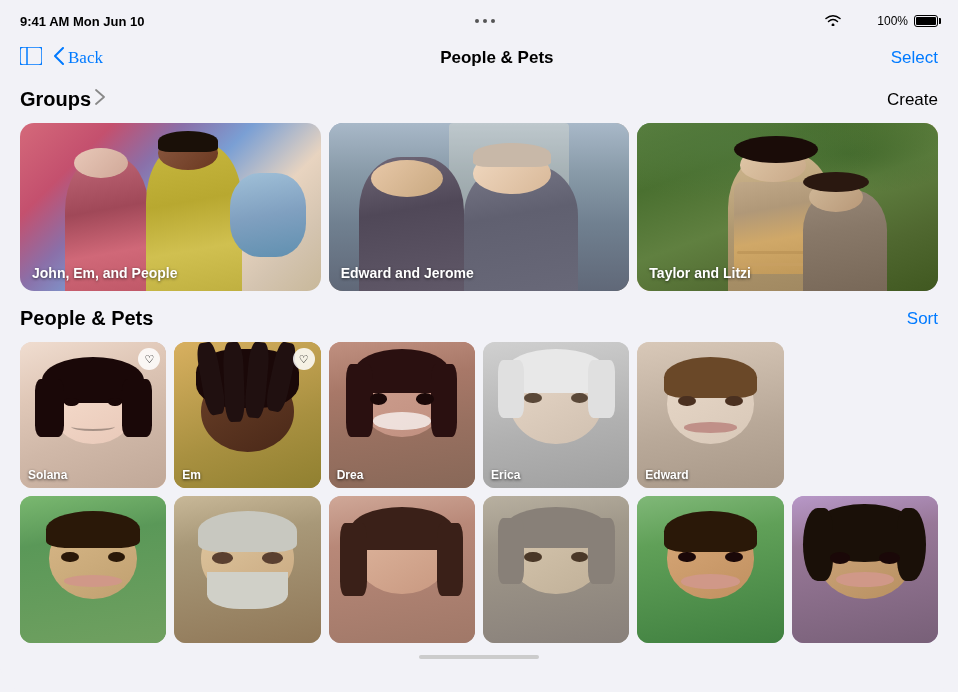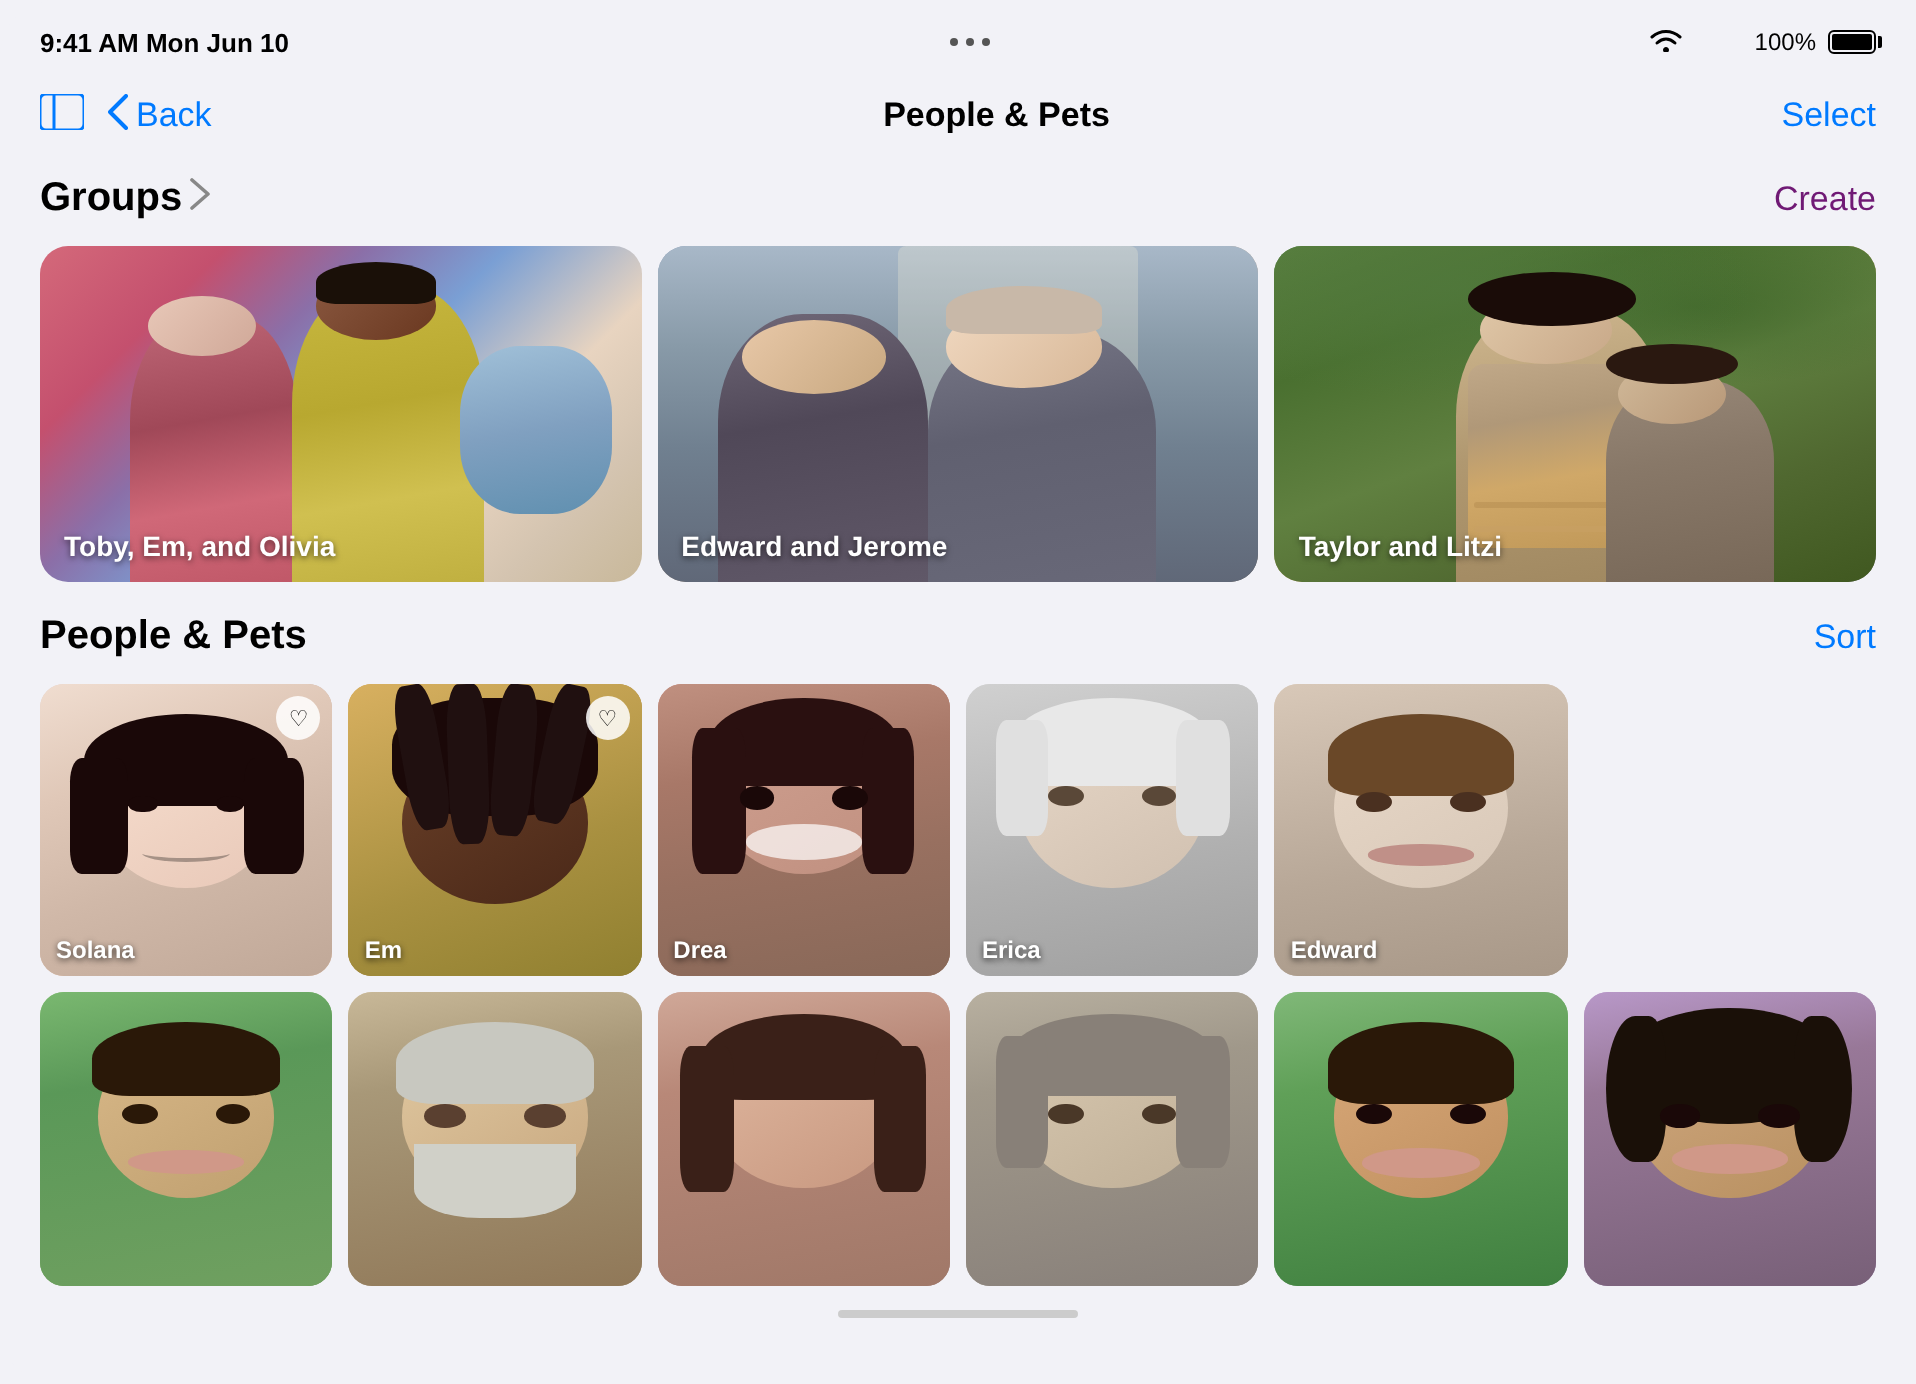--- a/index.html
+++ b/index.html
@@ -166,21 +166,21 @@
     }
 
     .section-chevron {
       font-size: 18px;
       color: #555;
       font-weight: 400;
     }
 
     .section-action {
       font-size: 17px;
-      color: #701a75;
+      color: #000000;
       cursor: pointer;
     }
 
     
     .groups-grid {
       display: grid;
       grid-template-columns: repeat(3, 1fr);
       gap: 8px;
       margin-bottom: 16px;
     }
@@ -341,21 +341,21 @@
           <rect x="0" y="0" width="22" height="18" rx="3" stroke="#007AFF" stroke-width="1.5" fill="none"></rect>
           <line x1="7" y1="0" x2="7" y2="18" stroke="#007AFF" stroke-width="1.5"></line>
         </svg>
       </span>
       <div class="back-btn">
         <span class="back-chevron">
           <svg width="10" height="18" viewBox="0 0 10 18" fill="none">
             <path d="M9 1L1 9L9 17" stroke="#007AFF" stroke-width="2" stroke-linecap="round" stroke-linejoin="round"></path>
           </svg>
         </span>
-        <span style="color:#007AFF; font-size:17px;">Back</span>
+        <span style="color:#007AFF; font-size:17px;font-family:Liberation Serif, serif;">Back</span>
       </div>
     </div>
     <span class="nav-title">People &amp; Pets</span>
     <span class="select-btn">Select</span>
   </div>
 
   <div class="content">
 
     <div class="section-header">
       <div class="section-title">
@@ -378,21 +378,21 @@
 
           <div style="position:absolute; bottom:0; left:42%; width:32%; height:88%; background:linear-gradient(170deg,#c8b840 0%,#b8a830 40%,#d0c050 70%,#c0b040 100%); border-radius:40% 40% 0 0;"></div>
 
           <div style="position:absolute; bottom:20%; right:5%; width:25%; height:50%; background:linear-gradient(170deg,#a0c0d8 0%,#80a0c0 50%,#6090b0 100%); border-radius:40% 40% 40% 40%;"></div>
 
           <div style="position:absolute; top:15%; left:18%; width:18%; height:18%; background:linear-gradient(135deg,#e8c8b8,#d0a898); border-radius:50%;"></div>
           <div style="position:absolute; top:8%; left:46%; width:20%; height:20%; background:linear-gradient(135deg,#8a5840,#6a3820); border-radius:50%;"></div>
 
           <div style="position:absolute; top:5%; left:46%; width:20%; height:12%; background:#1a1008; border-radius:50% 50% 20% 20%;"></div>
         </div>
-        <span class="group-label">Toby, Em, and Olivia</span>
+        <span class="group-label">John, Em, and People</span>
       </div>
 
       <div class="group-card">
         <div class="group-content group-bg-2">
 
           <div style="position:absolute; top:0; left:0; right:0; bottom:0; background:linear-gradient(180deg,#a8b8c8 0%,#889aa8 30%,#708090 60%,#606878 100%);"></div>
 
           <div style="position:absolute; top:0; right:20%; width:40%; height:70%; background:rgba(255,248,220,0.25); border-radius:4px;"></div>
 
           <div style="position:absolute; bottom:0; left:10%; width:35%; height:80%; background:linear-gradient(170deg,#706878 0%,#504858 40%,#605868 100%); border-radius:40% 40% 0 0;"></div>

